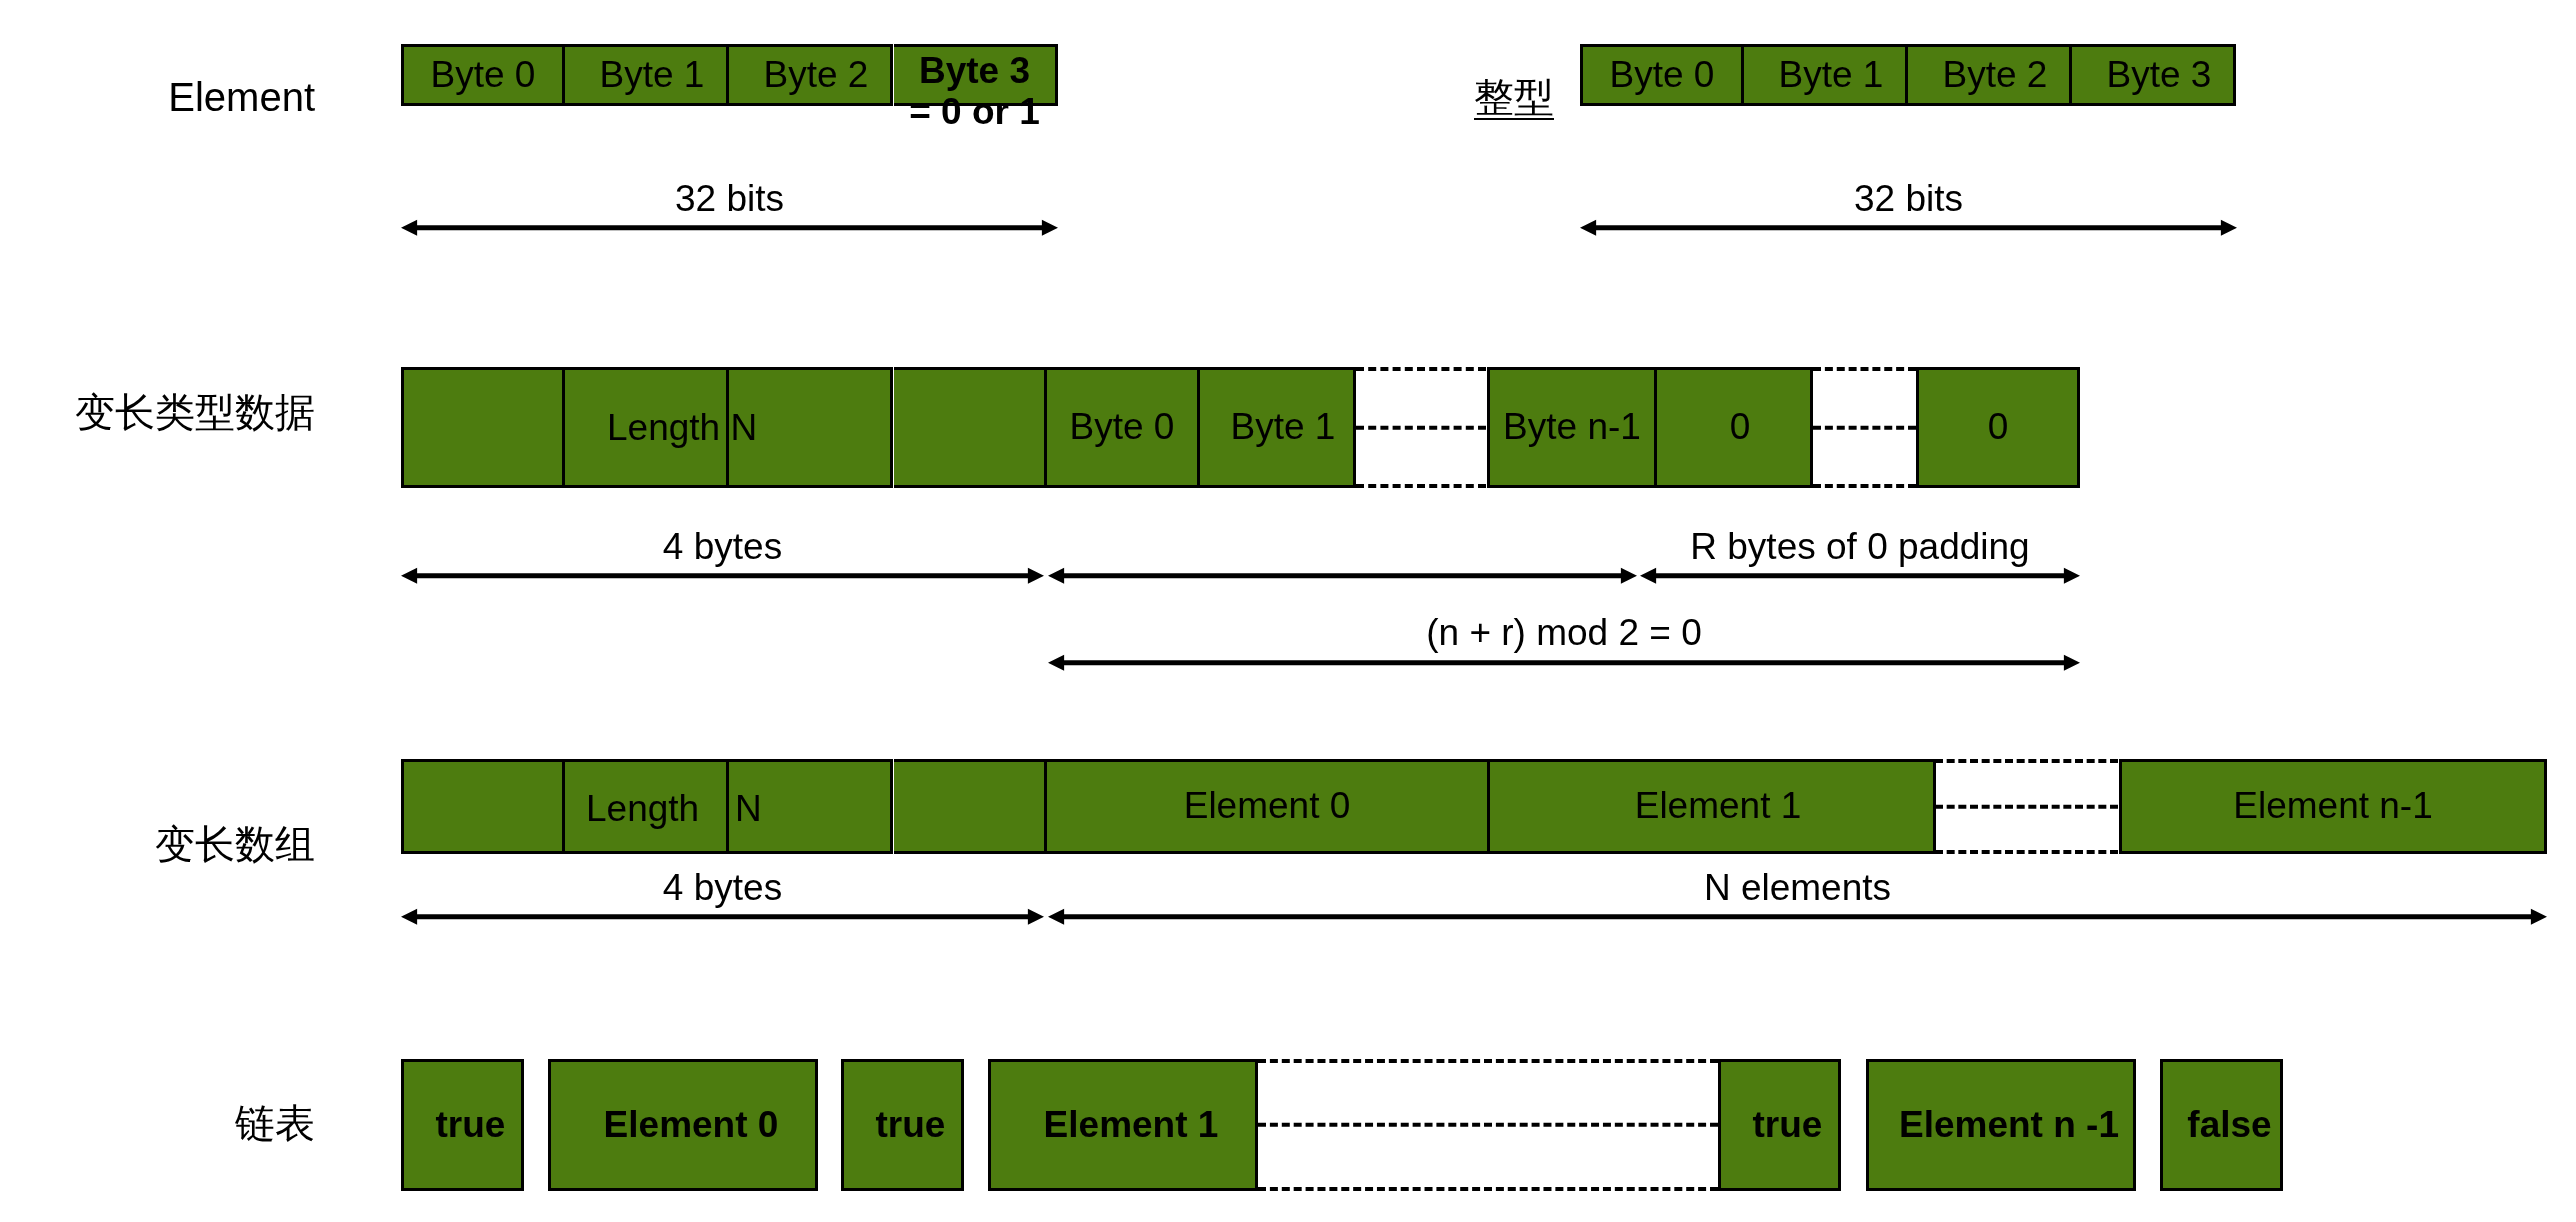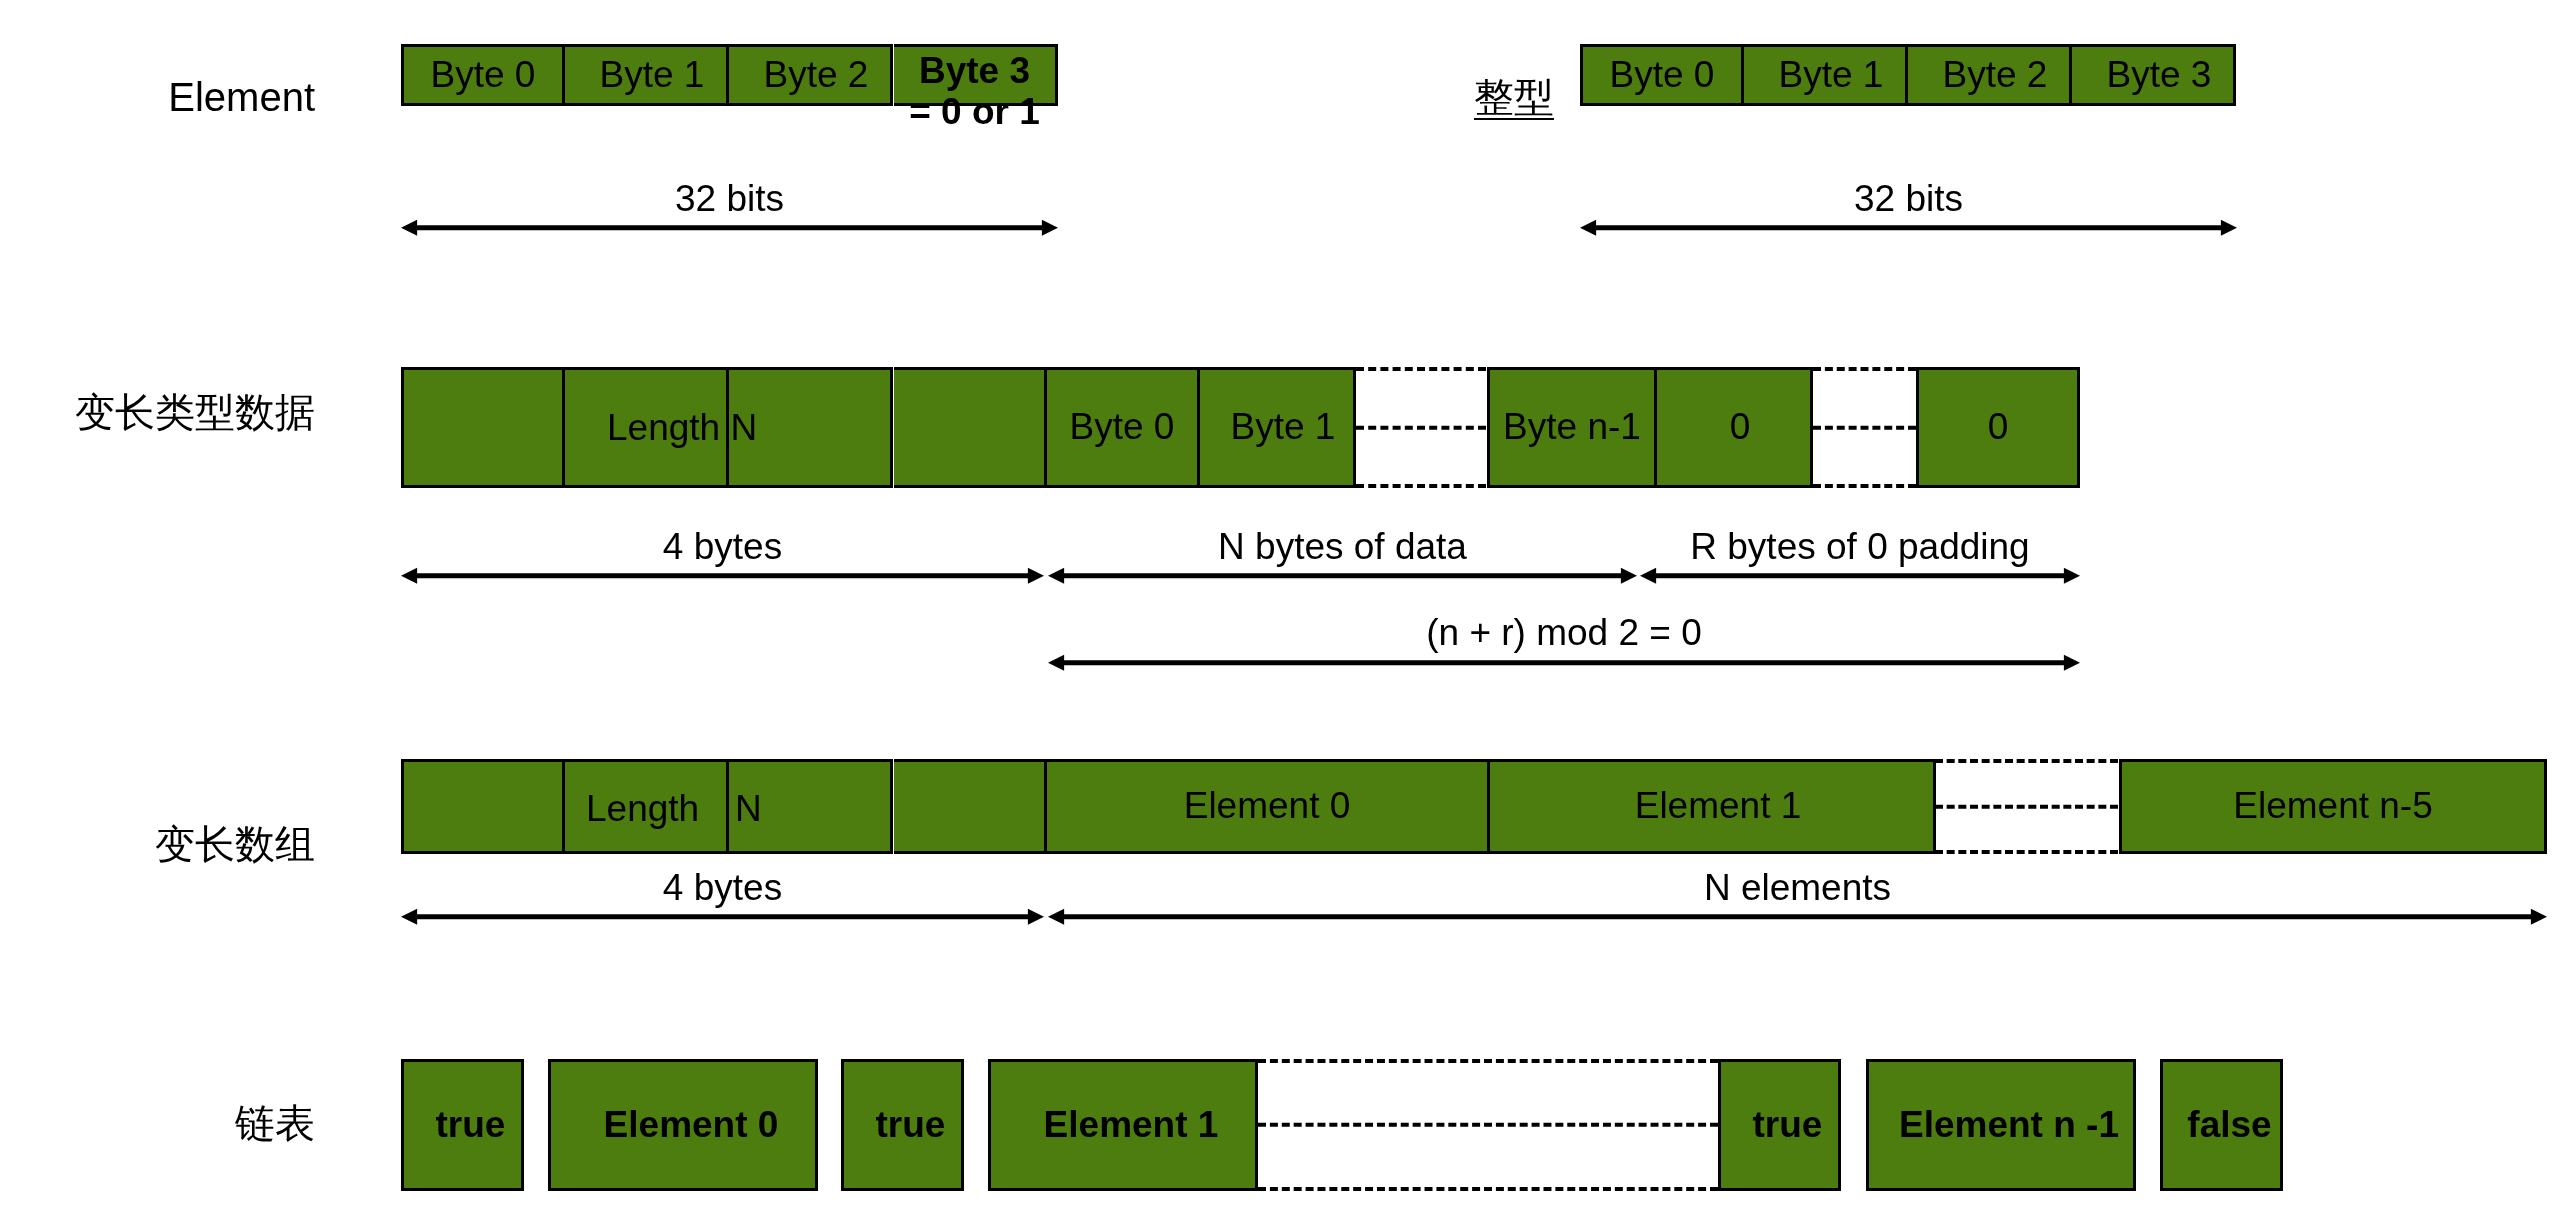--- a/index.html
+++ b/index.html
@@ -171,21 +171,20 @@
 
   <div class="measure-label" style="left:401px; top:528px; width:643px;">4 bytes</div>
   <div class="measure" style="left:401px; top:564px; width:643px;">
     <svg width="643" height="23.5" viewBox="0 0 877 32">
       <line x1="14" y1="16" x2="863" y2="16" stroke="#000" stroke-width="7"></line>
       <polygon points="0,16 22,5 22,27" fill="#000"></polygon>
       <polygon points="877,16 855,5 855,27" fill="#000"></polygon>
     </svg>
   </div>
 
-  <div class="measure-label" style="left:1048px; top:528px; width:589px;">N bytes of data</div>
   <div class="measure" style="left:1048px; top:564px; width:589px;">
     <svg width="589" height="23.5" viewBox="0 0 803 32">
       <line x1="14" y1="16" x2="789" y2="16" stroke="#000" stroke-width="7"></line>
       <polygon points="0,16 22,5 22,27" fill="#000"></polygon>
       <polygon points="803,16 781,5 781,27" fill="#000"></polygon>
     </svg>
   </div>
 
   <div class="measure-label" style="left:1640px; top:528px; width:440px;">R bytes of 0 padding</div>
   <div class="measure" style="left:1640px; top:564px; width:440px;">
@@ -214,21 +213,21 @@
   <div class="span-text" style="left:586px; top:790px;">Length</div>
   <div class="span-text" style="left:735px; top:790px;">N</div>
 
   <div class="box" style="left:1044px; top:759px; width:446px; height:95px;">Element 0</div>
   <div class="box nogap-left" style="left:1490px; top:759px; width:446px; height:95px;">Element 1</div>
 
   <div class="dashbox" style="left:1935px; top:759px; width:183px; height:95px;">
     <div class="midline"></div>
   </div>
 
-  <div class="box" style="left:2119px; top:759px; width:428px; height:95px;">Element n-5</div>
+  <div class="box" style="left:2119px; top:759px; width:428px; height:95px;">Element n-1</div>
 
   <div class="measure-label" style="left:401px; top:869px; width:643px;">4 bytes</div>
   <div class="measure" style="left:401px; top:905px; width:643px;">
     <svg width="643" height="23.5" viewBox="0 0 877 32">
       <line x1="14" y1="16" x2="863" y2="16" stroke="#000" stroke-width="7"></line>
       <polygon points="0,16 22,5 22,27" fill="#000"></polygon>
       <polygon points="877,16 855,5 855,27" fill="#000"></polygon>
     </svg>
   </div>
 

